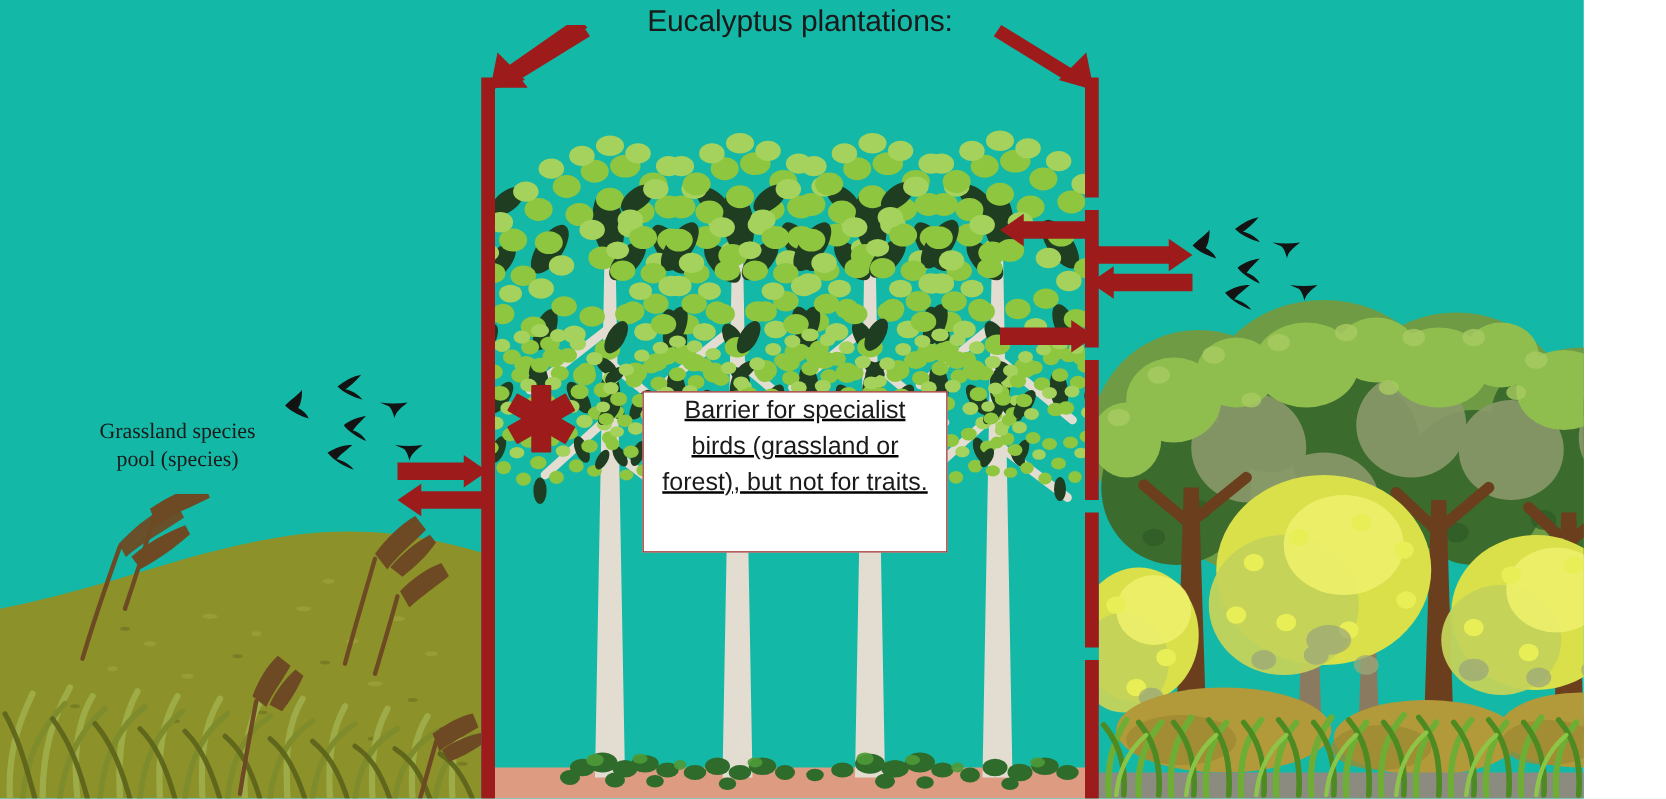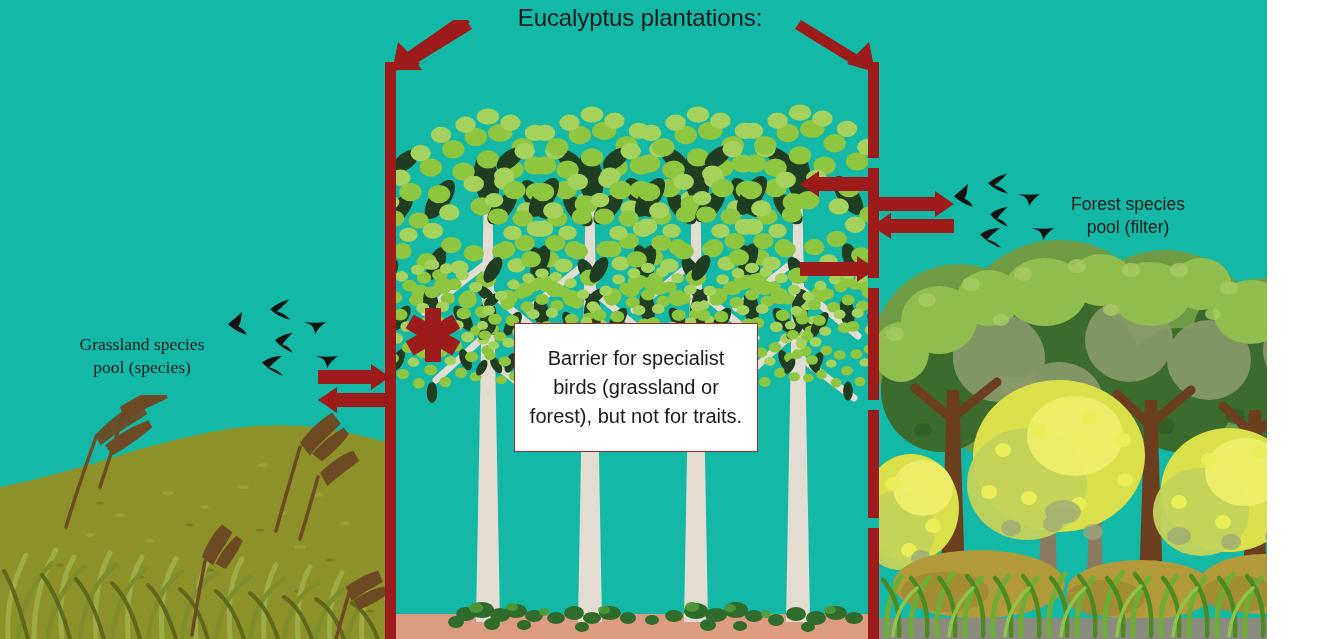--- a/index.html
+++ b/index.html
@@ -30,26 +30,27 @@
   
   .side-label{
     font-size:17.5px; line-height:23px;
     color:#1a1a1a; text-align:center;
   }
   #label-grass{left:42px; top:333px; width:200px;font-family:Liberation Serif, serif;}
   #label-forest{left:1048px; top:193px; width:160px;}
 
   
   #barrier-box{
-    left:514px; top:323px; width:244px; height:129px;
+    left:514px; top:313px; width:244px; height:129px;
     background:#ffffff;
     border:1.6px solid #9e2a2a;
     box-sizing:border-box;
-    display:flex;align-items:center;justify-content:center;
+    display:flex;justify-content:center;
     z-index:40;
+    text-decoration:underline;
   }
   #barrier-box .txt{
     font-size:20px; line-height:29px; color:#1a1a1a;
     text-align:center; padding:0 11px;
   }
 
   
   .bar-seg{background:#9e1b1b;}
   #bar-left{left:385px; top:62px; width:11px; height:577px; z-index:30;}
   .bar-right-seg{left:868px; width:11px; z-index:30;}
@@ -684,24 +685,20 @@
           <path d="M182 396 C 184 376, 192 360, 206 348"></path>
           <path d="M238 396 C 240 374, 248 358, 262 346"></path>
           <path d="M294 396 C 296 376, 304 360, 318 348"></path>
           <path d="M350 396 C 352 376, 360 360, 374 348"></path>
           <path d="M406 396 C 408 376, 416 360, 430 348"></path>
         </g>
       </g>
     </svg>
   </div>
 
-  <div class="abs side-label" id="label-forest">
-    <span>Forest species</span><br>
-    <span>pool (filter)</span>
-  </div>
 
   <div class="birds" style="left:952px;top:168px;">
     <svg width="110" height="90" viewBox="0 0 110 90">
       <g fill="#131313">
         <g transform="translate(2,22) scale(1.05)">
           <path d="M0 6 C 5 1, 10 -2, 13 -6 C 13 0, 12 5, 10 8 C 14 10, 17 13, 18 16 C 12 14, 5 11, 0 6 Z"></path>
         </g>
         <g transform="translate(36,10) scale(1.05)">
           <path d="M0 5 C 6 0, 12 -3, 18 -4 C 13 2, 9 5, 6 7 C 11 8, 16 11, 19 15 C 12 13, 5 10, 0 5 Z"></path>
         </g>

